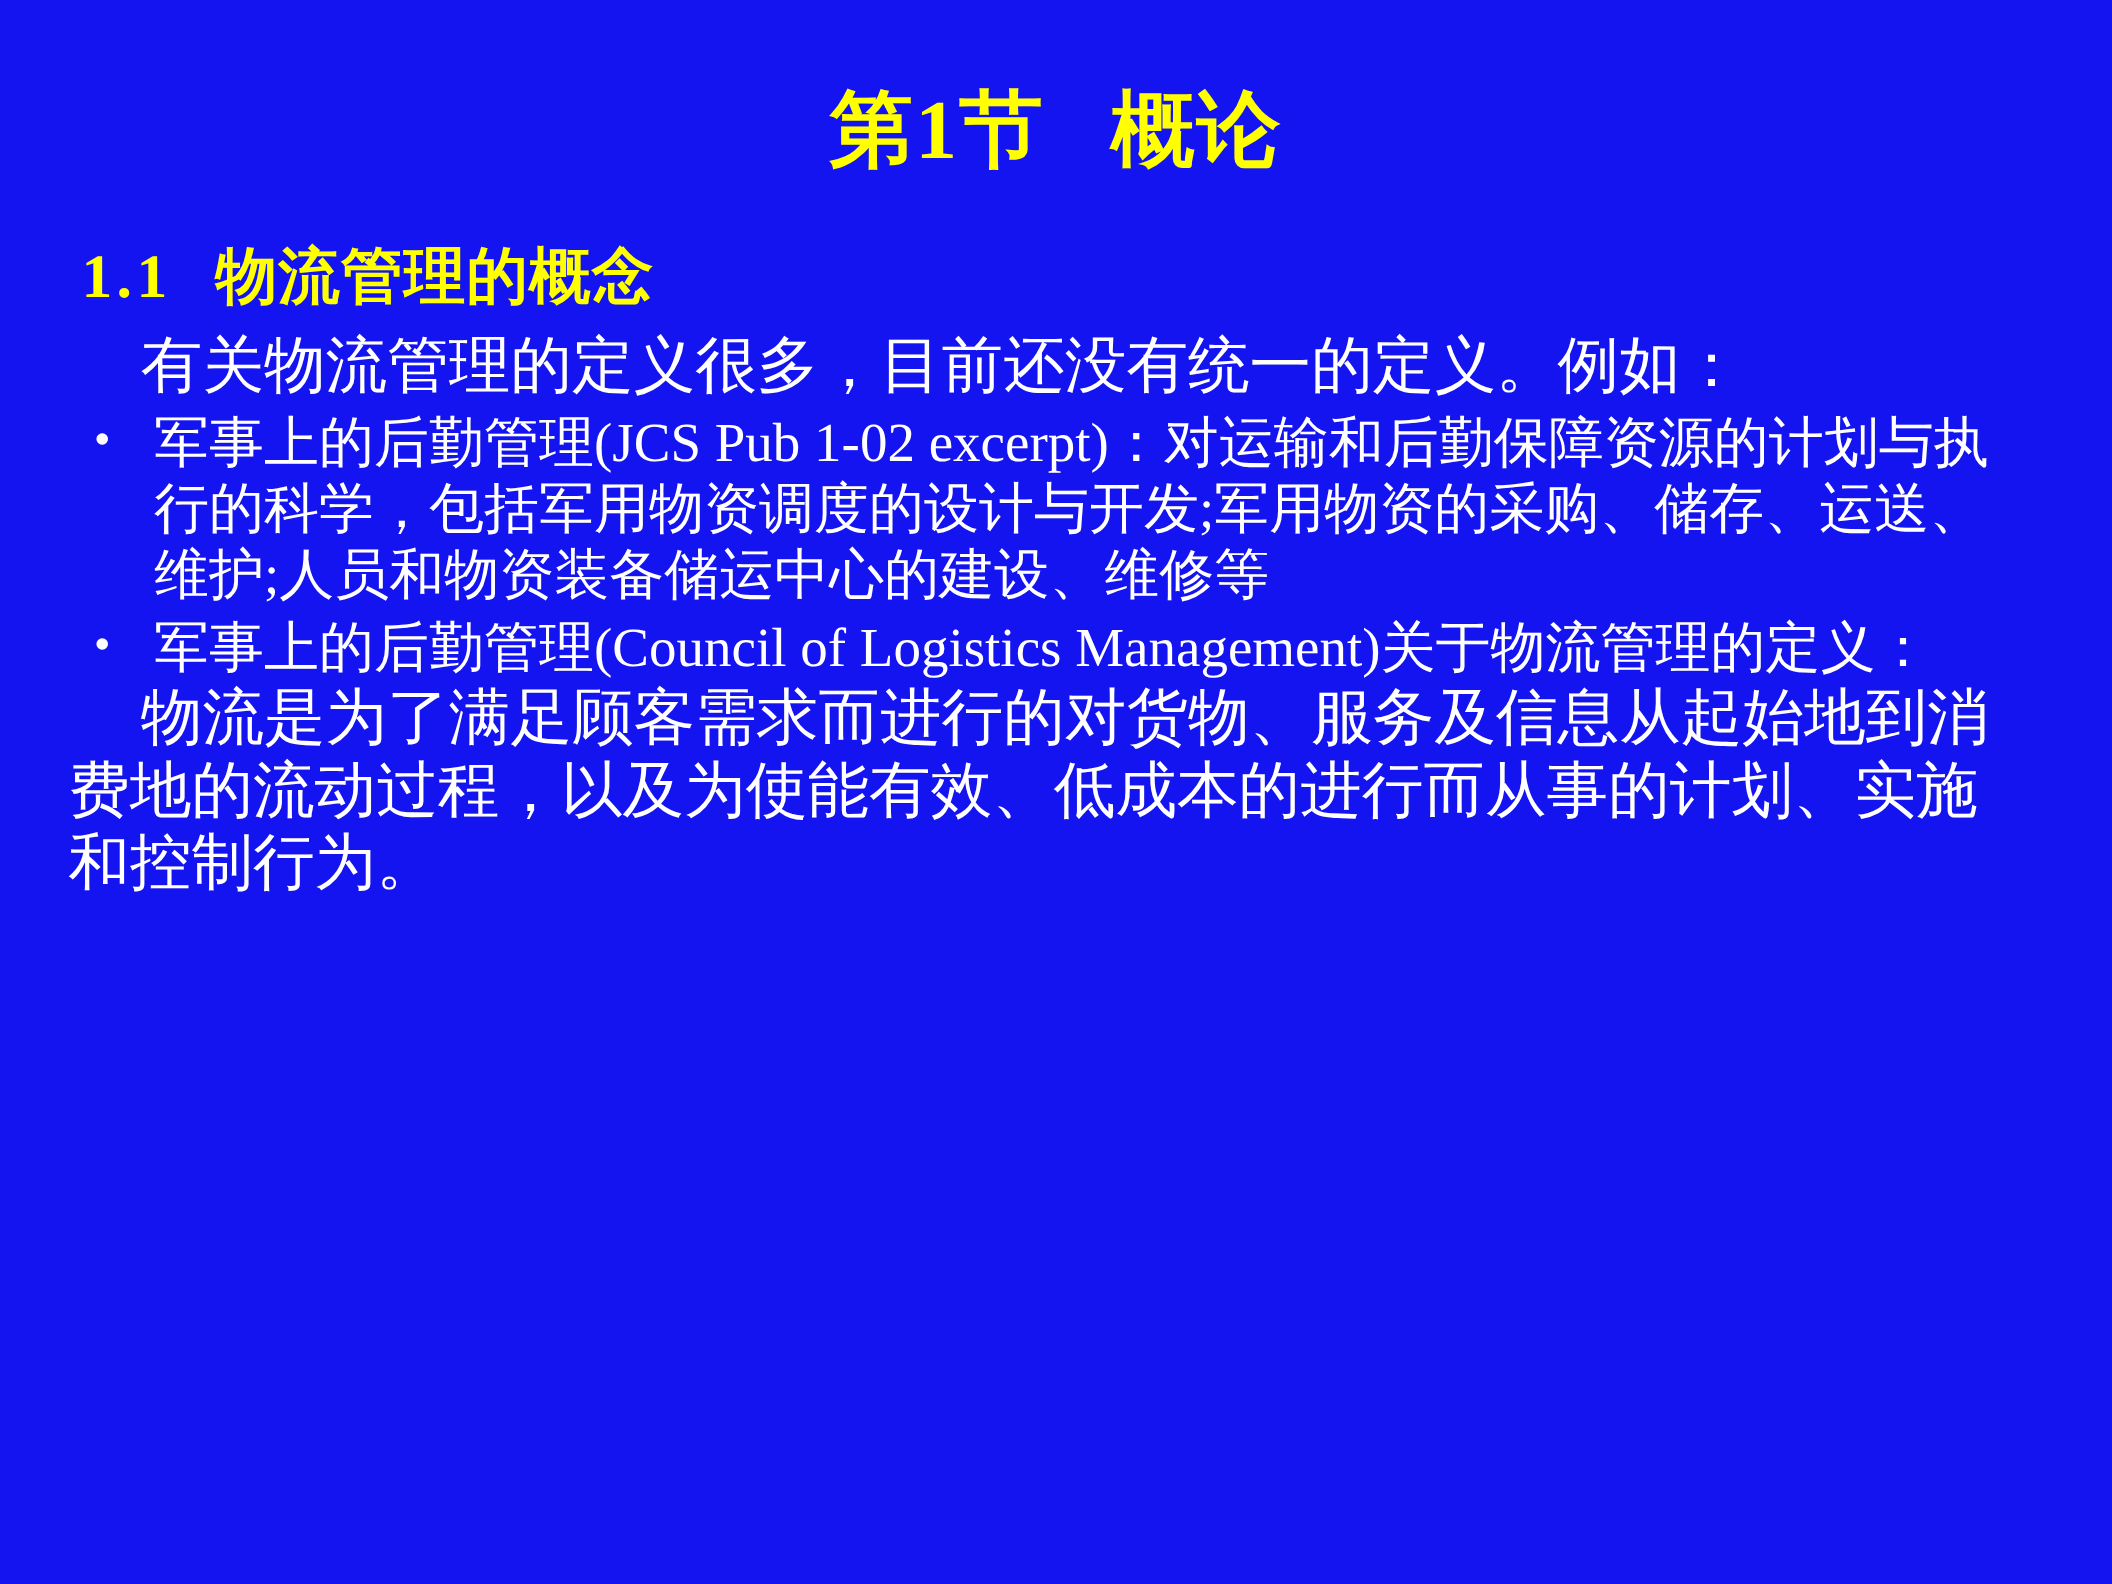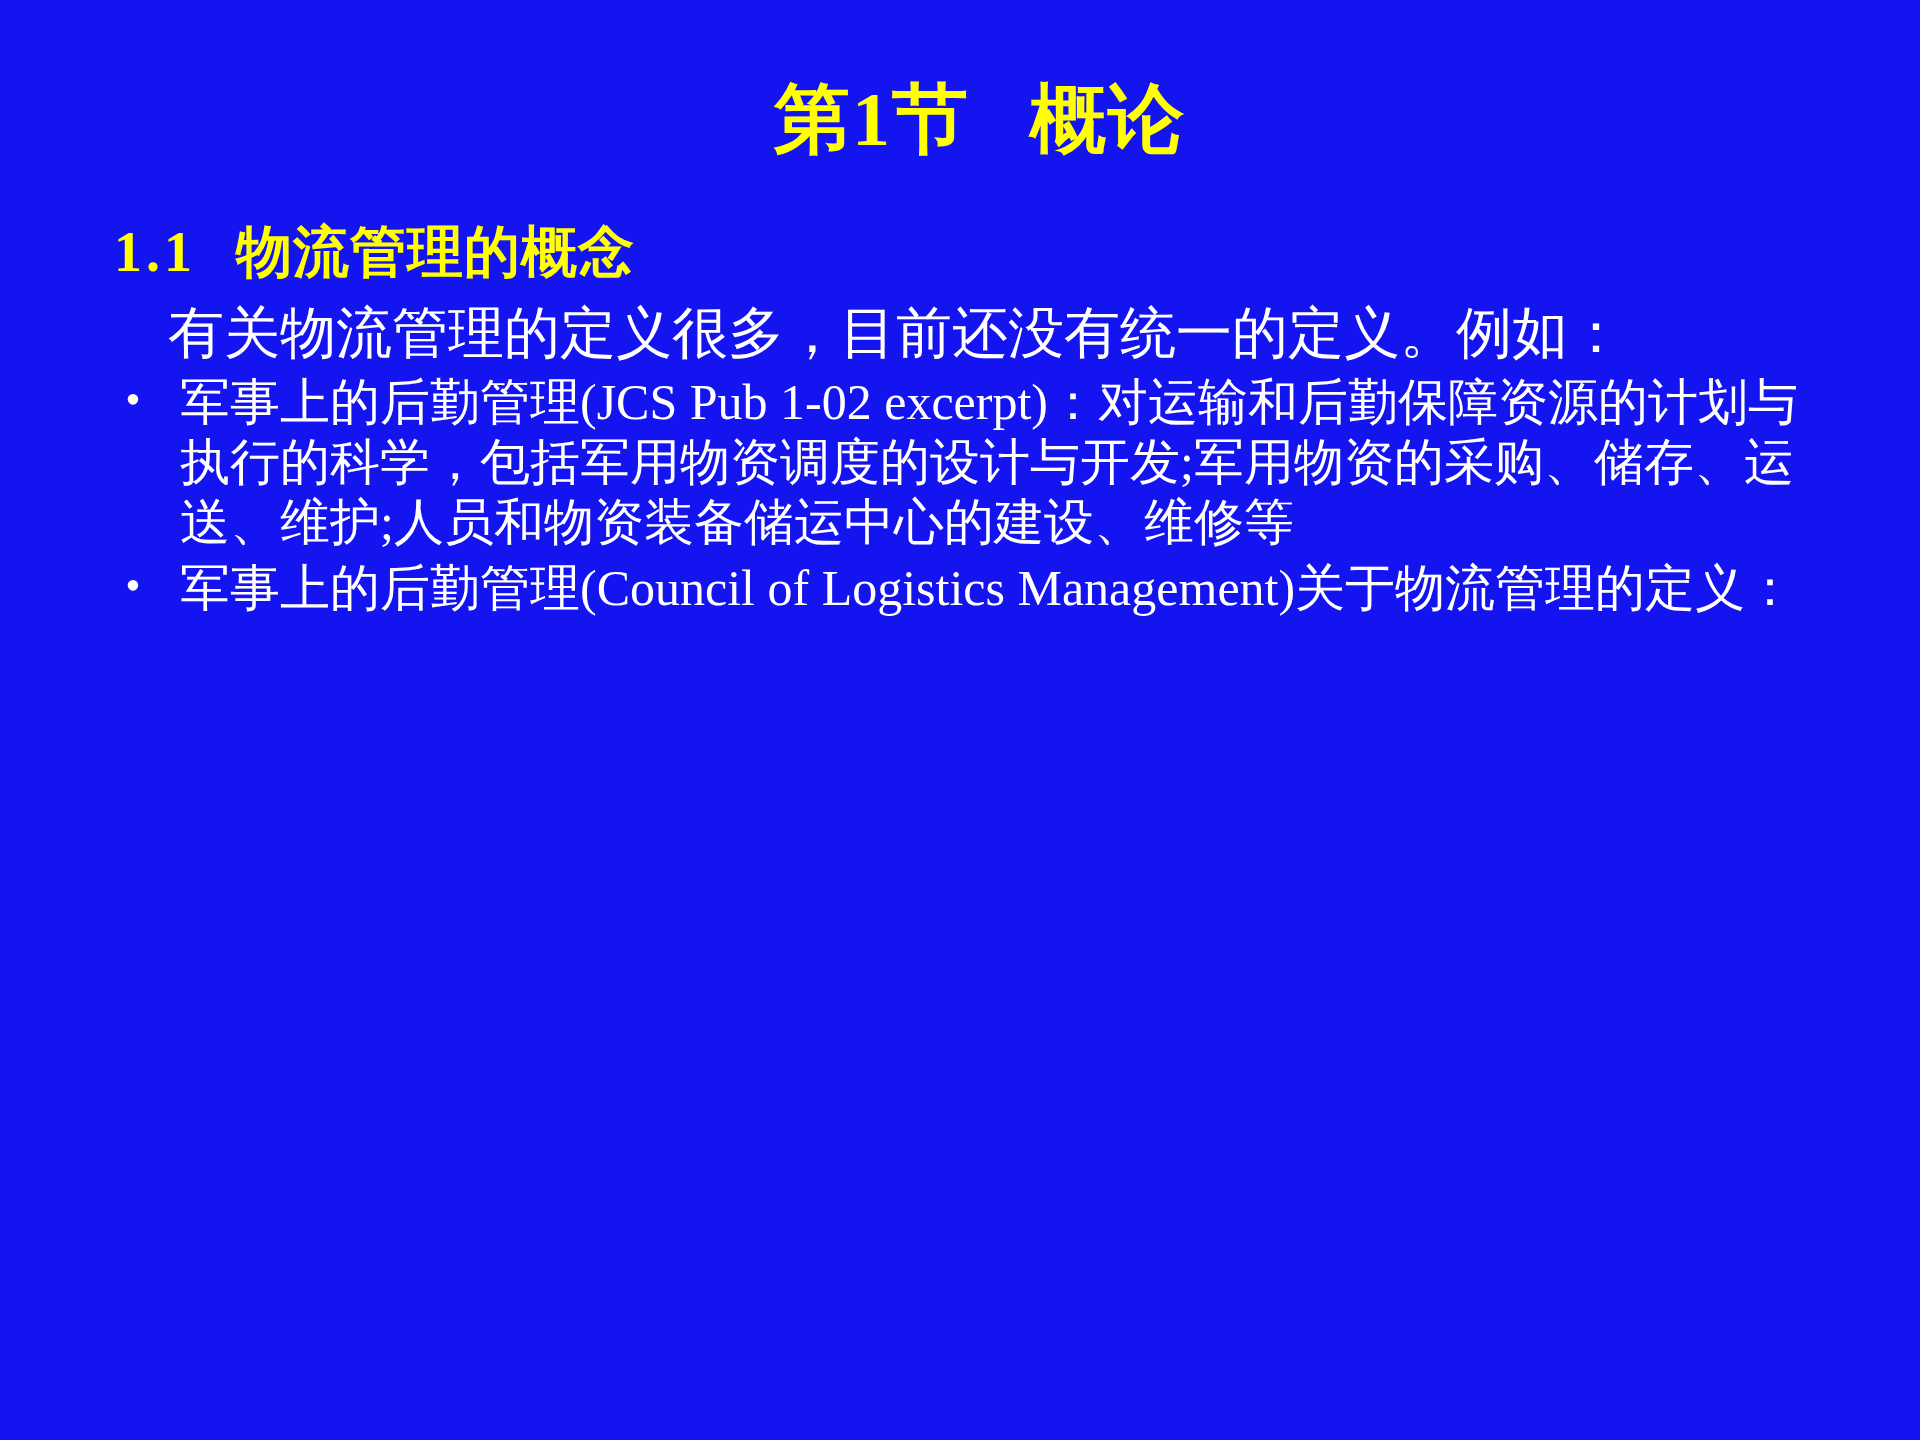--- a/index.html
+++ b/index.html
@@ -11,21 +11,20 @@
     height: 1440px;
     background: #1414f0;
     font-family: "Liberation Serif", serif;
     overflow: hidden;
   }
   .slide {
     position: relative;
     width: 1920px;
     height: 1108px;
     box-sizing: border-box;
-    padding-left: 40px;
   }
   .slide-title {
     text-align: center;
     color: #ffff00;
     font-family: "Liberation Serif", serif;
     font-weight: bold;
     font-size: 76px;
     line-height: 1.1;
     letter-spacing: 2px;
     margin: 0;
@@ -105,15 +104,16 @@
     <div class="bullet-row">
       <span class="bullet-dot">•</span>
       <span class="bullet-text">军事上的后勤管理(JCS Pub 1-02 excerpt)：对运输和后勤保障资源的计划与执行的科学，包括军用物资调度的设计与开发;军用物资的采购、储存、运送、维护;人员和物资装备储运中心的建设、维修等</span>
     </div>
 
     <div class="bullet-row">
       <span class="bullet-dot">•</span>
       <span class="bullet-text">军事上的后勤管理(Council of Logistics Management)关于物流管理的定义：</span>
     </div>
 
+    <p class="para">物流是为了满足顾客需求而进行的对货物、服务及信息从起始地到消费地的流动过程，以及为使能有效、低成本的进行而从事的计划、实施和控制行为。</p>
 
   </div>
 </div>
 
 </body></html>

